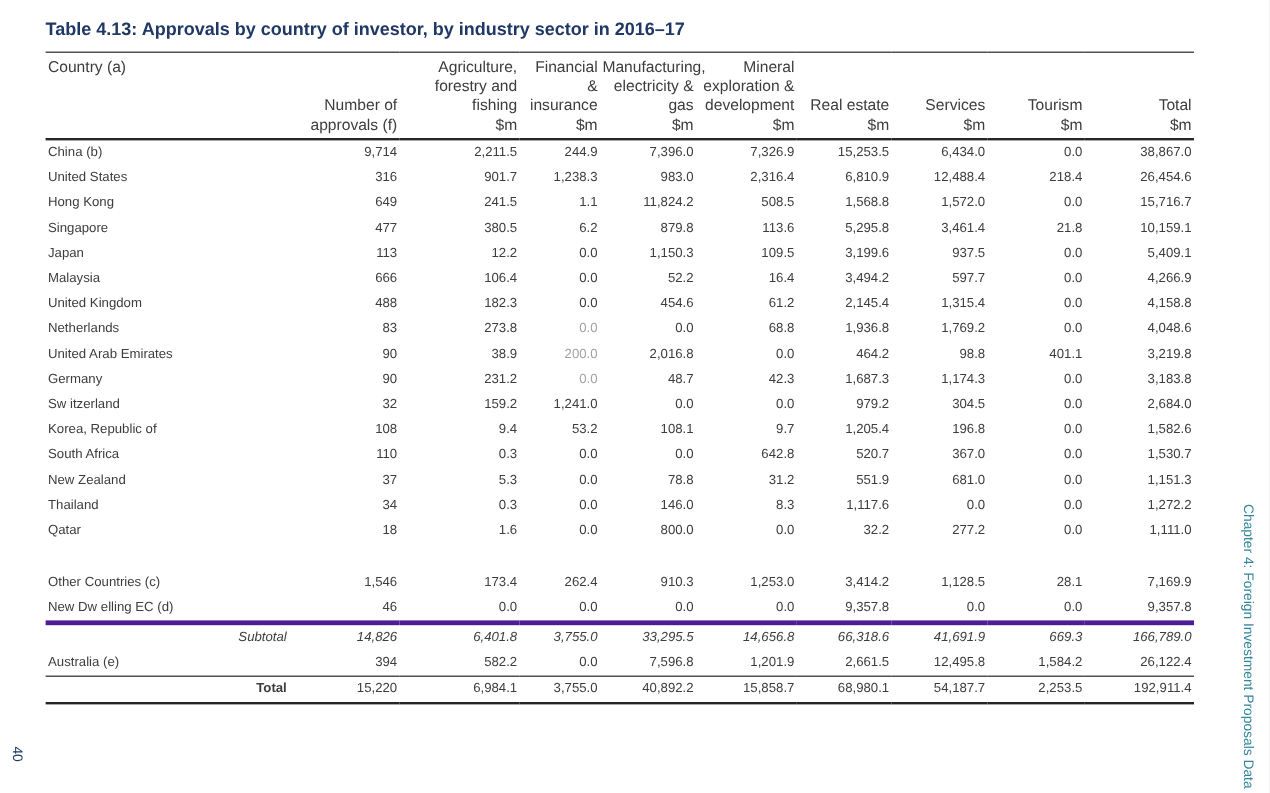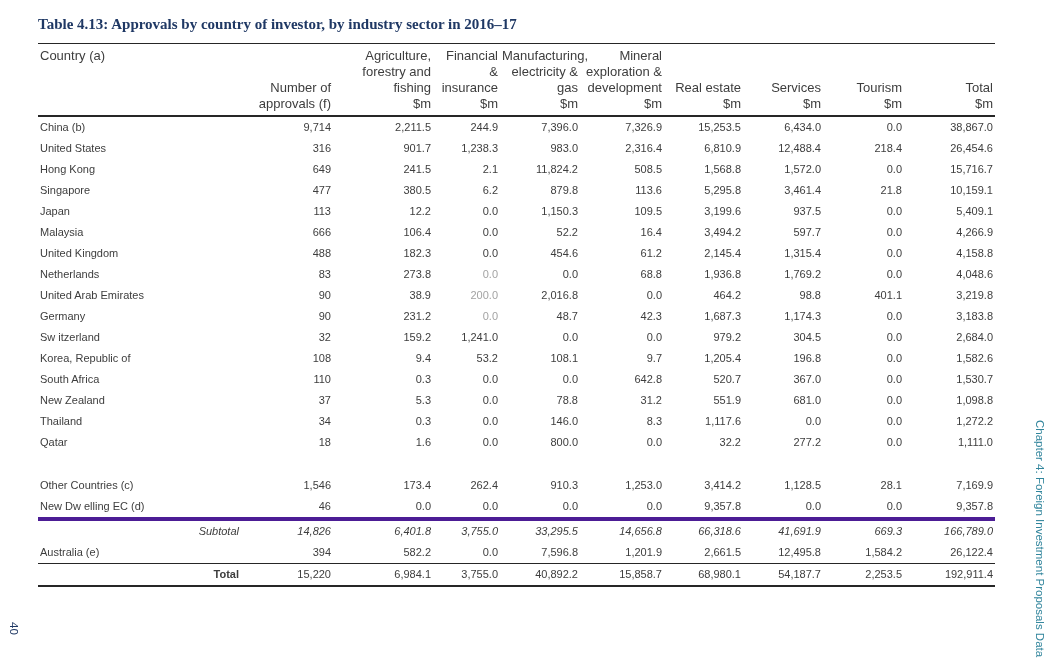--- a/index.html
+++ b/index.html
@@ -7,21 +7,21 @@
     position:relative;
     width:1058px; height:661px;
     background:#ffffff;
     font-family:"Liberation Sans", sans-serif;
     overflow:hidden;
     margin:0 auto;
   }
   .content { position:absolute; left:38px; top:12px; width:957px; }
   .title {
     font-size:15px; font-weight:bold; color:#1f3864;
-    margin:4px 0 10px 0; letter-spacing:0;font-family:Liberation Serif, serif;
+    margin:4px 0 10px 0; letter-spacing:0;
   }
   table.approvals {
     border-collapse:collapse; table-layout:fixed; width:957px;
     font-size:11px; color:#3d3d3d;
   }
   thead th {
     font-weight:normal; font-size:13px; color:#3d3d3d;
     border-top:1px solid #262626; border-bottom:2px solid #262626;
     vertical-align:bottom; text-align:right;
     padding:4px 2px 3px 2px;
@@ -147,21 +147,21 @@
             <td>2,316.4</td>
             <td>6,810.9</td>
             <td>12,488.4</td>
             <td>218.4</td>
             <td>26,454.6</td>
           </tr>
           <tr class="row-normal">
             <td>Hong Kong</td>
             <td>649</td>
             <td>241.5</td>
-            <td>2.1</td>
+            <td>1.1</td>
             <td>11,824.2</td>
             <td>508.5</td>
             <td>1,568.8</td>
             <td>1,572.0</td>
             <td>0.0</td>
             <td>15,716.7</td>
           </tr>
           <tr class="row-normal">
             <td>Singapore</td>
             <td>477</td>
@@ -285,21 +285,21 @@
           <tr class="row-normal">
             <td>New Zealand</td>
             <td>37</td>
             <td>5.3</td>
             <td>0.0</td>
             <td>78.8</td>
             <td>31.2</td>
             <td>551.9</td>
             <td>681.0</td>
             <td>0.0</td>
-            <td>1,098.8</td>
+            <td>1,151.3</td>
           </tr>
           <tr class="row-normal">
             <td>Thailand</td>
             <td>34</td>
             <td>0.3</td>
             <td>0.0</td>
             <td>146.0</td>
             <td>8.3</td>
             <td>1,117.6</td>
             <td>0.0</td>

